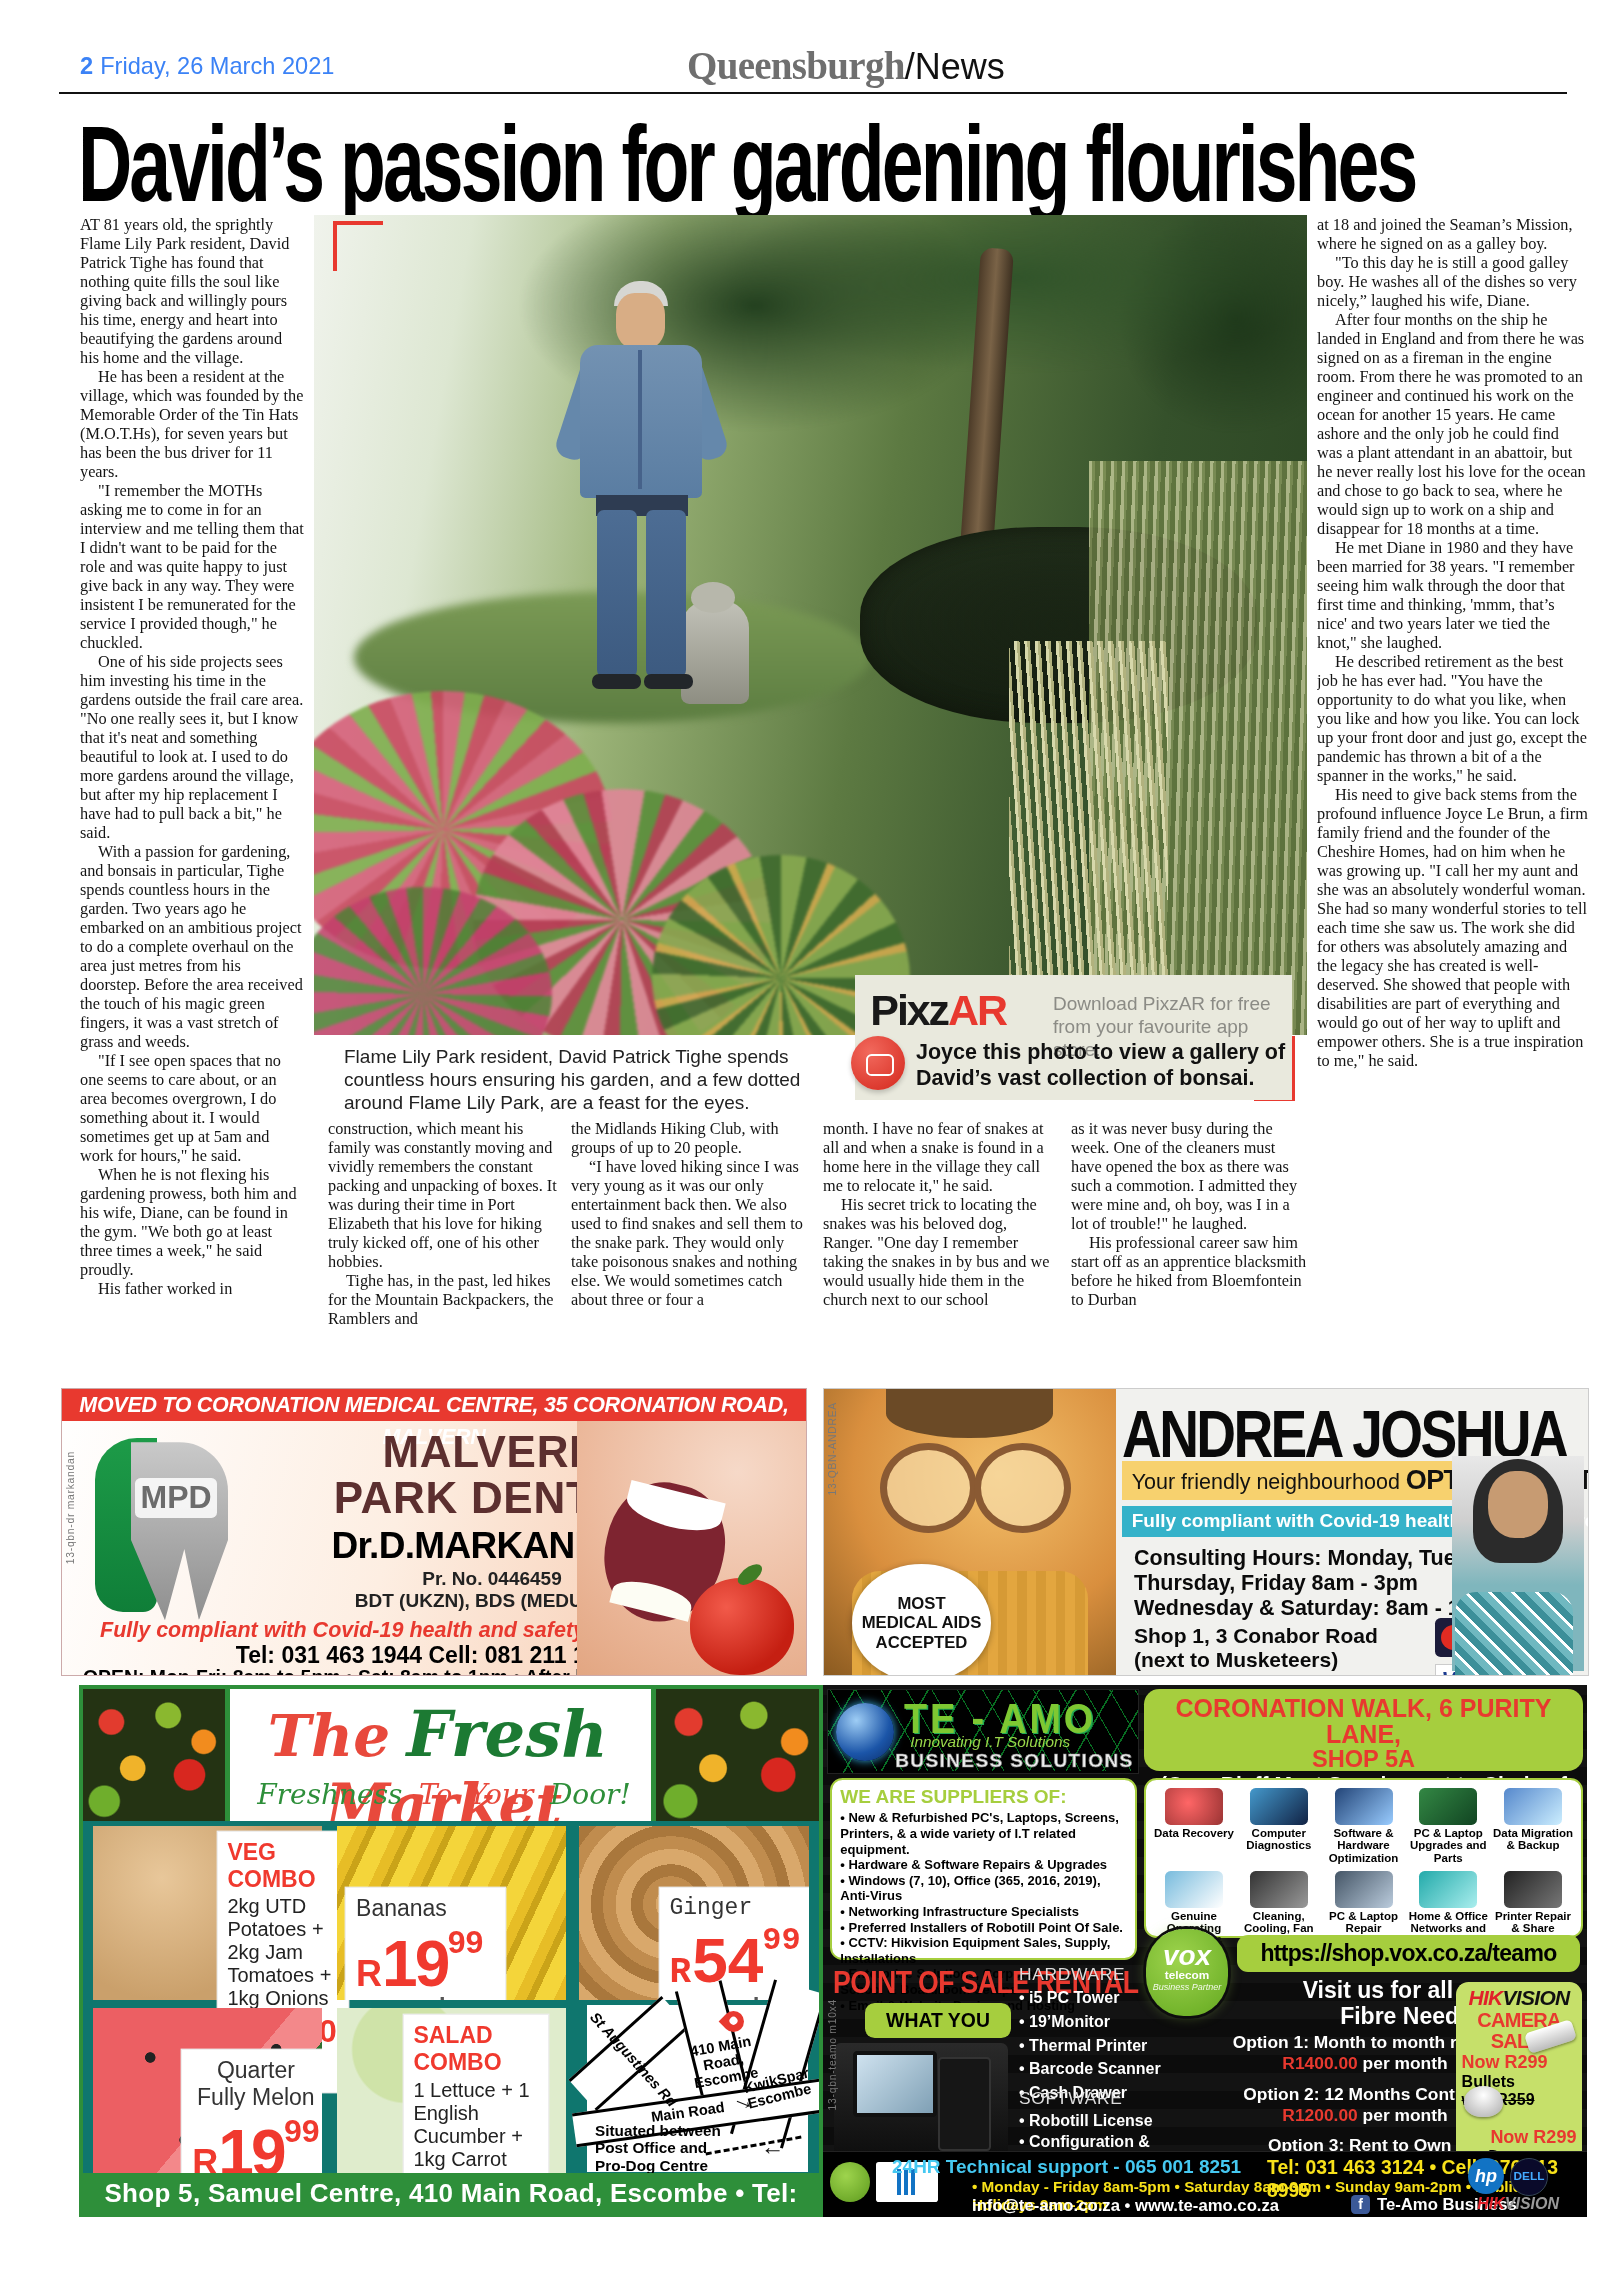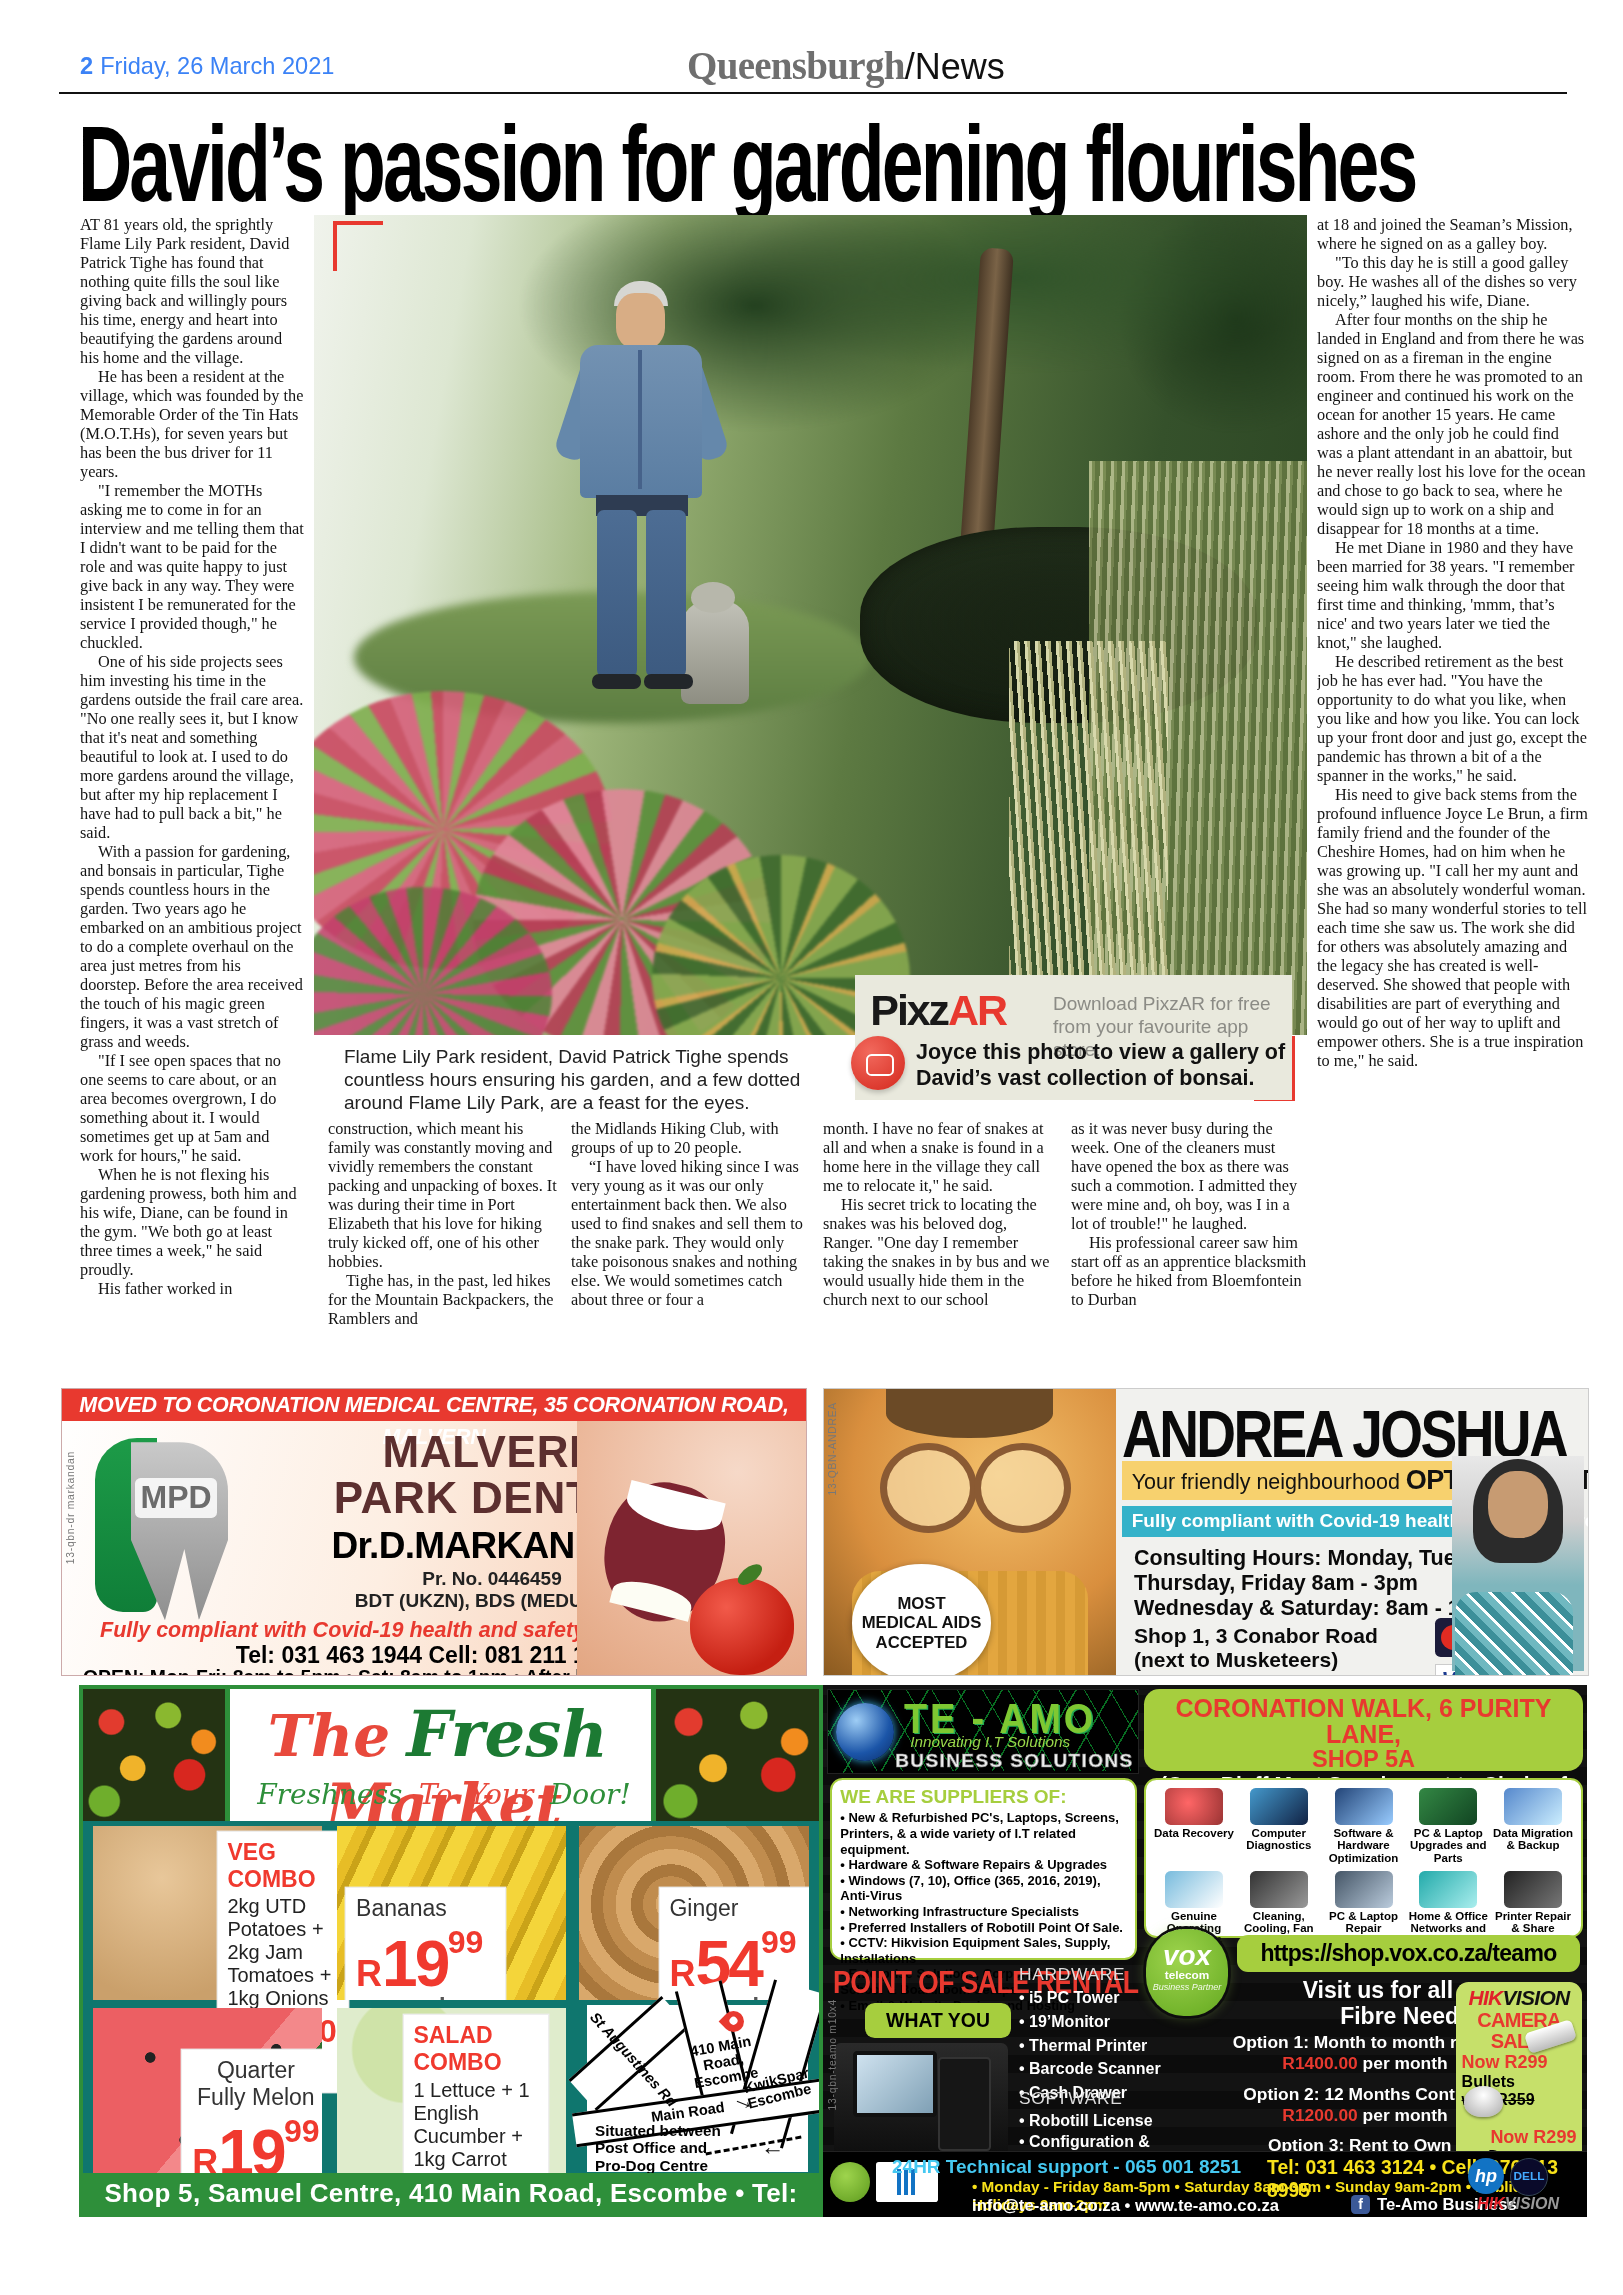--- a/index.html
+++ b/index.html
@@ -143,21 +143,21 @@
   .fm-fruitL{left:0;width:142px;border-right:5.6px solid #2e8f3a;}
   .fm-fruitR{right:0;width:163px;border-left:5.6px solid #2e8f3a;}
   .fm-logo{position:absolute;left:146px;top:7px;width:430px;text-align:center;font-family:"DejaVu Serif",serif;font-style:italic;font-weight:bold;}
   .fm-logo .t1{font-size:58px;color:#e8493c;} .fm-logo .t2{font-size:64px;color:#1c7a33;padding:0 12.5px;} .fm-logo .t3{font-size:58px;color:#e8493c;}
   .fm-tag{position:absolute;left:146px;top:89px;width:430px;text-align:center;font-family:"DejaVu Serif",serif;font-style:italic;font-size:28px;}
   .fm-tag .g{color:#2e8f3a;} .fm-tag .r{color:#e8493c;} .fm-tag span{padding:0 8.3px;}
   .fm-grid{position:absolute;left:9.7px;top:137px;width:716px;height:347px;}
   .tile{position:absolute;overflow:hidden;}
   .ph-veg{background:radial-gradient(circle at 30% 30%,#e8c79a,#caa06b 60%),radial-gradient(circle at 70% 70%,#d8322a 0 22%,transparent 23%);}
   .ph-ban{background:repeating-linear-gradient(115deg,#f4d53a 0 18px,#e7bd26 18px 29px,#caa318 29px 36px);}
-  .ph-gin{background:repeating-radial-gradient(circle at 40% 45%,#d9a86b 0 15.3px,#c08c4e 15.3px 28px,#a9773c 28px 40px);}
+  .ph-gin{background:repeating-radial-gradient(circle at 40% 45%,#d9a86b 0 15.3px,#c08c4e 15.3px 28px,#a9773c 28px 40px);font-family:Liberation Mono, monospace;}
   .ph-mel{background:
      radial-gradient(circle at 25% 30%,#222 0 4.9px,transparent 5.6px),
      radial-gradient(circle at 60% 55%,#222 0 4.9px,transparent 5.6px),
      radial-gradient(circle at 80% 25%,#222 0 4.9px,transparent 5.6px),
      radial-gradient(circle at 40% 80%,#222 0 4.9px,transparent 5.6px),
      linear-gradient(130deg,#ec5f63 0 55%,#f3888a 55% 70%,#2f7031 70% 76%,#e9565a 76%);}
   .ph-sal{background:
      radial-gradient(circle at 30% 25%,#cfe3a8 0 26%,transparent 27%),
      radial-gradient(circle at 70% 45%,#2f8f3a 0 18%,transparent 19%),
      radial-gradient(circle at 55% 80%,#ef8b2a 0 16%,transparent 17%),#dfeccc;}

